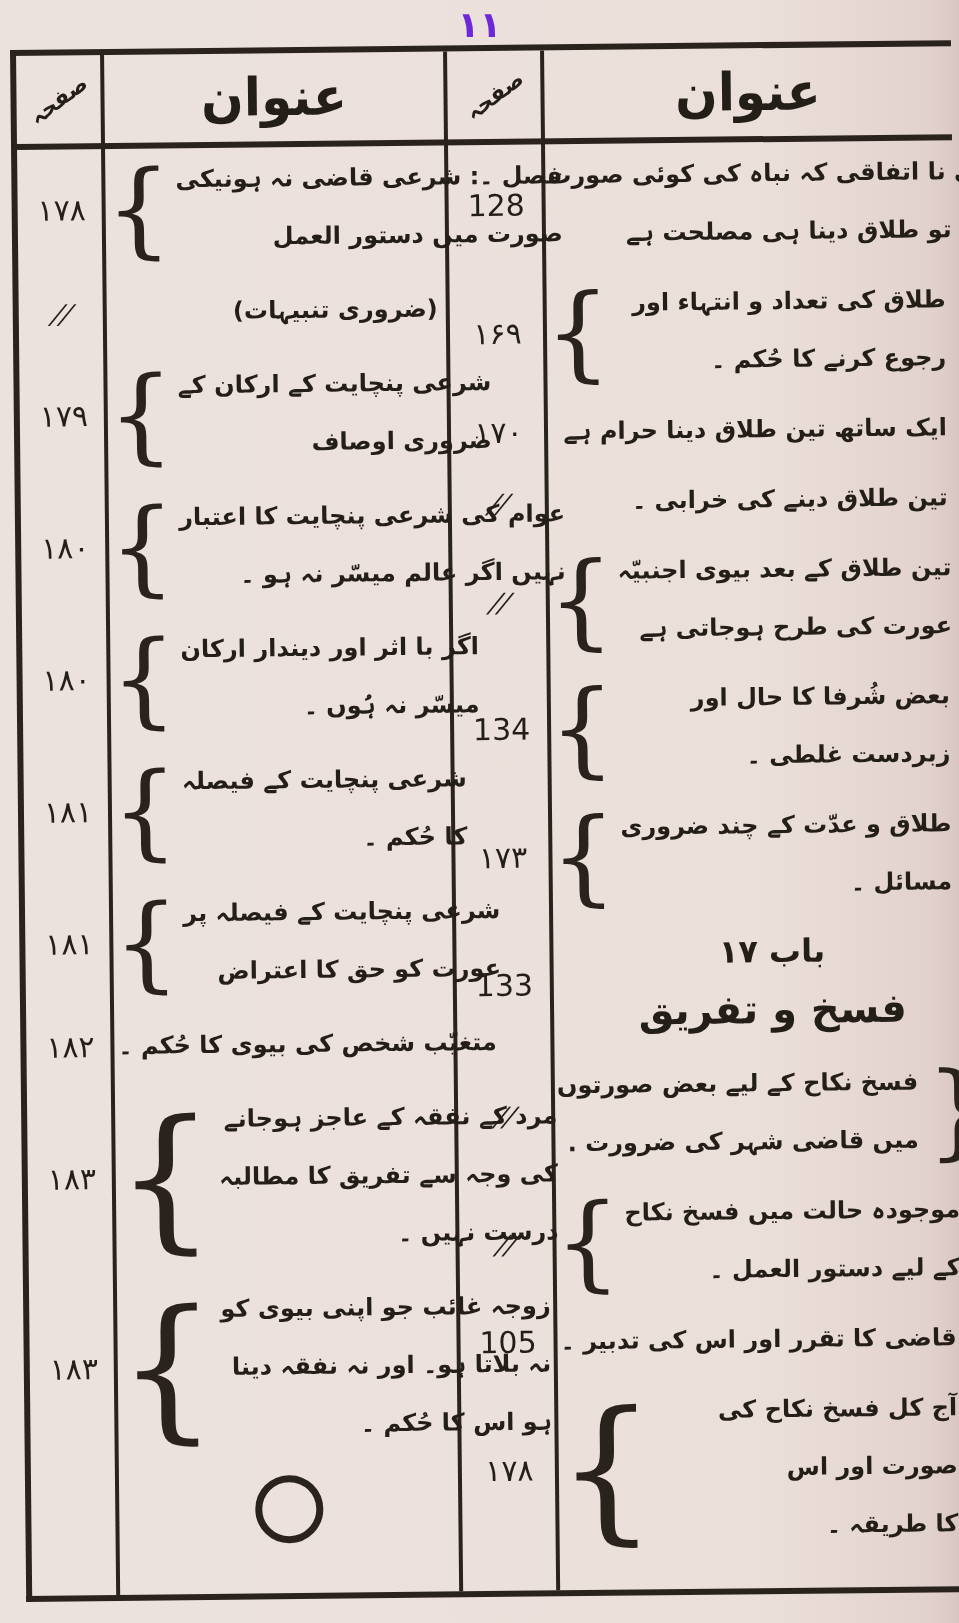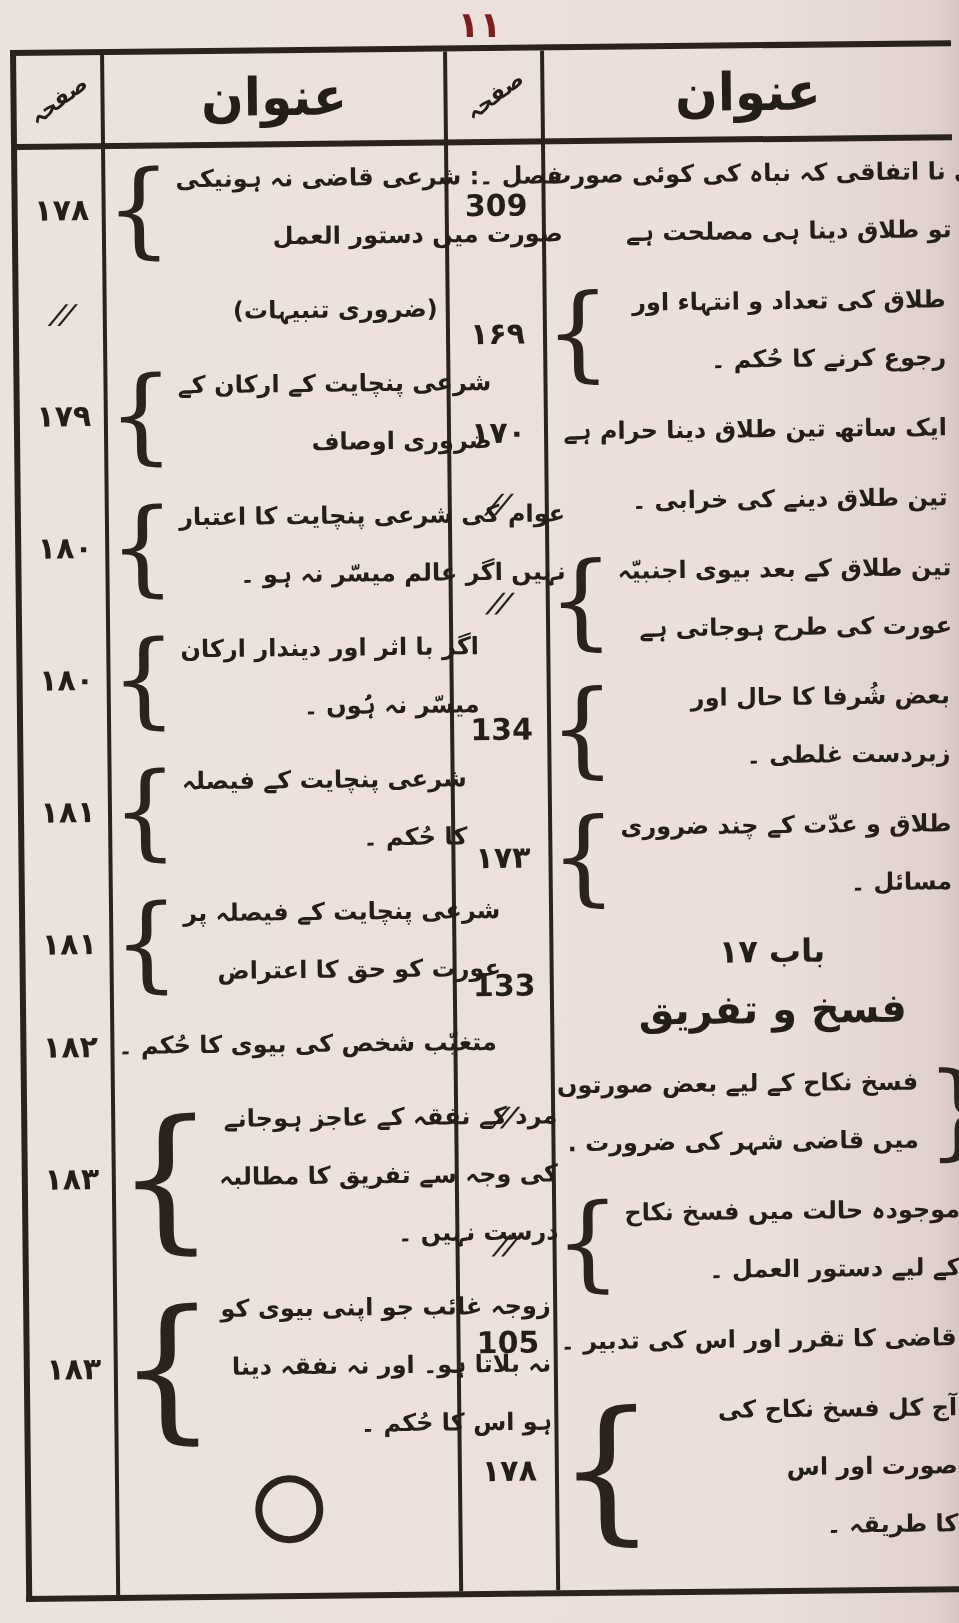--- a/index.html
+++ b/index.html
@@ -3,21 +3,21 @@
 <meta charset="utf-8">
 <style>
   html,body{margin:0;padding:0;}
   body{
     width:959px;height:1623px;position:relative;overflow:hidden;
     background:linear-gradient(90deg,#ece2dd 0%,#ebdfda 80%,#e2d2cd 97%,#d8c6c2 100%);
     font-family:"DejaVu Sans",sans-serif;color:#241e19;
   }
   .page-num-top{
     position:absolute;top:4px;left:0;right:0;text-align:center;
-    font-size:36px;font-weight:bold;letter-spacing:3px;color:#7f1d1d;
+    font-size:36px;font-weight:bold;letter-spacing:3px;color:#6d28d9;
   }
   .toc{
     position:absolute;left:10px;top:50px;width:935px;height:1540px;
     border-top:6px solid #2a231d;border-left:6px solid #2a231d;border-bottom:6px solid #2a231d;
     transform:rotate(-0.6deg);transform-origin:top left;
   }
   .vline{position:absolute;top:0;bottom:0;width:4px;background:#2a231d;}
   .vline.v1{left:84px;}
   .vline.v2{left:427px;}
   .vline.v3{left:524px;}
@@ -30,21 +30,21 @@
   .hdr-title-left{left:88px;width:339px;}
   .hdr-page-mid{left:431px;width:93px;}
   .hdr-title-right{left:528px;width:407px;}
   .hdr-unwan{font-size:50px;font-weight:bold;letter-spacing:1px;transform:scaleY(1.05);}
   .hdr-safha{font-size:22px;font-weight:bold;transform:rotate(-36deg);}
   .colgroup{position:absolute;top:96px;bottom:0;}
   .colgroup.left{left:0;width:427px;}
   .colgroup.right{left:431px;width:504px;}
   .entry{display:flex;align-items:center;margin-bottom:12px;}
   .colgroup.left .entry{margin-bottom:16px;}
-  .entry .num{flex:0 0 88px;text-align:center;font-size:30px;font-weight:bold;}
+  .entry .num{flex:0 0 88px;text-align:center;font-size:30px;font-weight:normal;}
   .colgroup.right .entry .num{flex:0 0 95px;}
   .entry .num .ditto{display:inline-block;transform:skewX(-28deg);font-size:26px;}
   .entry .titles{flex:1;direction:rtl;text-align:right;padding-right:8px;padding-left:4px;}
   .entry .titles .line{font-size:24px;font-weight:bold;line-height:58px;white-space:nowrap;}
   .brace{line-height:0;font-family:"DejaVu Serif",serif;color:#2a231d;flex:0 0 auto;}
   .entry.chapter{margin-top:6px;margin-bottom:14px;}
   .entry.chapter .titles{text-align:center;padding-left:40px;}
   .entry.chapter .line{font-size:32px;line-height:54px;}
   .entry.chapter .line:last-child{font-size:40px;line-height:62px;}
   .circle-ornament{
@@ -156,21 +156,21 @@
           <div class="line">نہ بلاتا ہو۔ اور نہ نفقہ دینا</div>
           <div class="line">ہو اس کا حُکم ۔</div>
         </div>
       </div>
       <div class="circle-wrap">
         <div class="circle-ornament"></div>
       </div>
     </div>
   <div class="colgroup right" id="col-right">
       <div class="entry">
-        <div class="num"><span>309</span></div>
+        <div class="num"><span>128</span></div>
         <div class="titles" dir="rtl">
           <div class="line">ایسی نا اتفاقی کہ نباہ کی کوئی صورت</div>
           <div class="line">نہ ہو تو طلاق دینا ہی مصلحت ہے</div>
         </div>
       </div>
       <div class="entry">
         <div class="num"><span>۱۶۹</span></div>
         <div class="brace" style="font-size: 104px;">{</div>
         <div class="titles" dir="rtl">
           <div class="line">طلاق کی تعداد و انتہاء اور</div>

